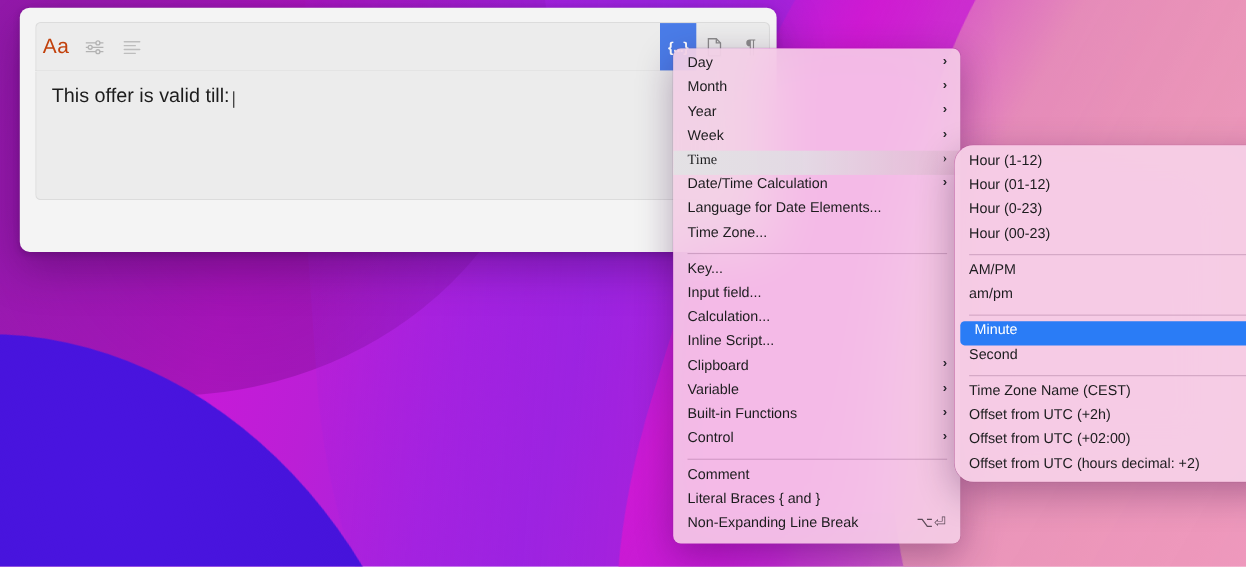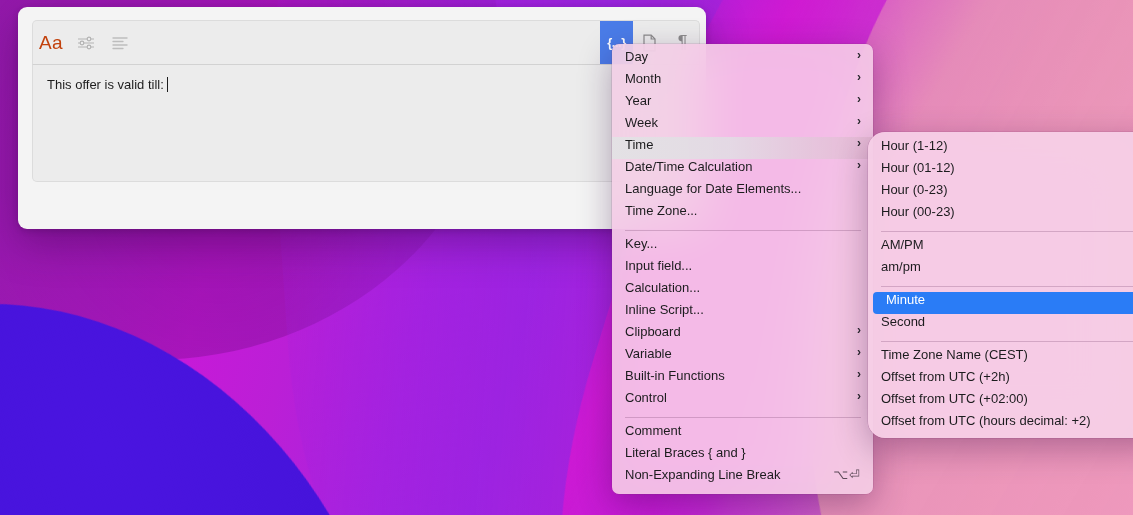--- a/index.html
+++ b/index.html
@@ -122,21 +122,21 @@
     left: 14px; top: 58px;
     width: 668px; height: 117px;
     background: #ececec;
     border: 1px solid #dcdcdc;
     border-top: none;
     border-radius: 0 0 5px 5px;
     box-sizing: border-box;
     padding: 12px 14px;
   }
   .text-line {
-    font-size: 13px;
+    font-size: 18px;
     color: #1d1d1d;
     display: flex; align-items: flex-end;
   }
   .caret {
     display: inline-block;
     width: 1px; height: 15px;
     background: #1d1d1d;
     margin-left: 3px;
   }
 
@@ -175,20 +175,21 @@
     margin-left: 12px;
     line-height: 1;
   }
   .mi .shortcut {
     font-size: 13px;
     color: #5d4a58;
     letter-spacing: 1px;
   }
   .mi.hovered {
     background: linear-gradient(90deg, rgba(226,226,228,0.93) 0%, rgba(226,220,228,0.9) 45%, rgba(224,180,205,0.62) 100%);
+    font-family: Liberation Serif, serif;
   }
   .mi.selected {
     background: #2a7cf6;
     color: #ffffff;
     border-radius: 4px;
     margin: 0 5px;
     padding-left: 8px;
   }
   .sep {
     height: 1px;

